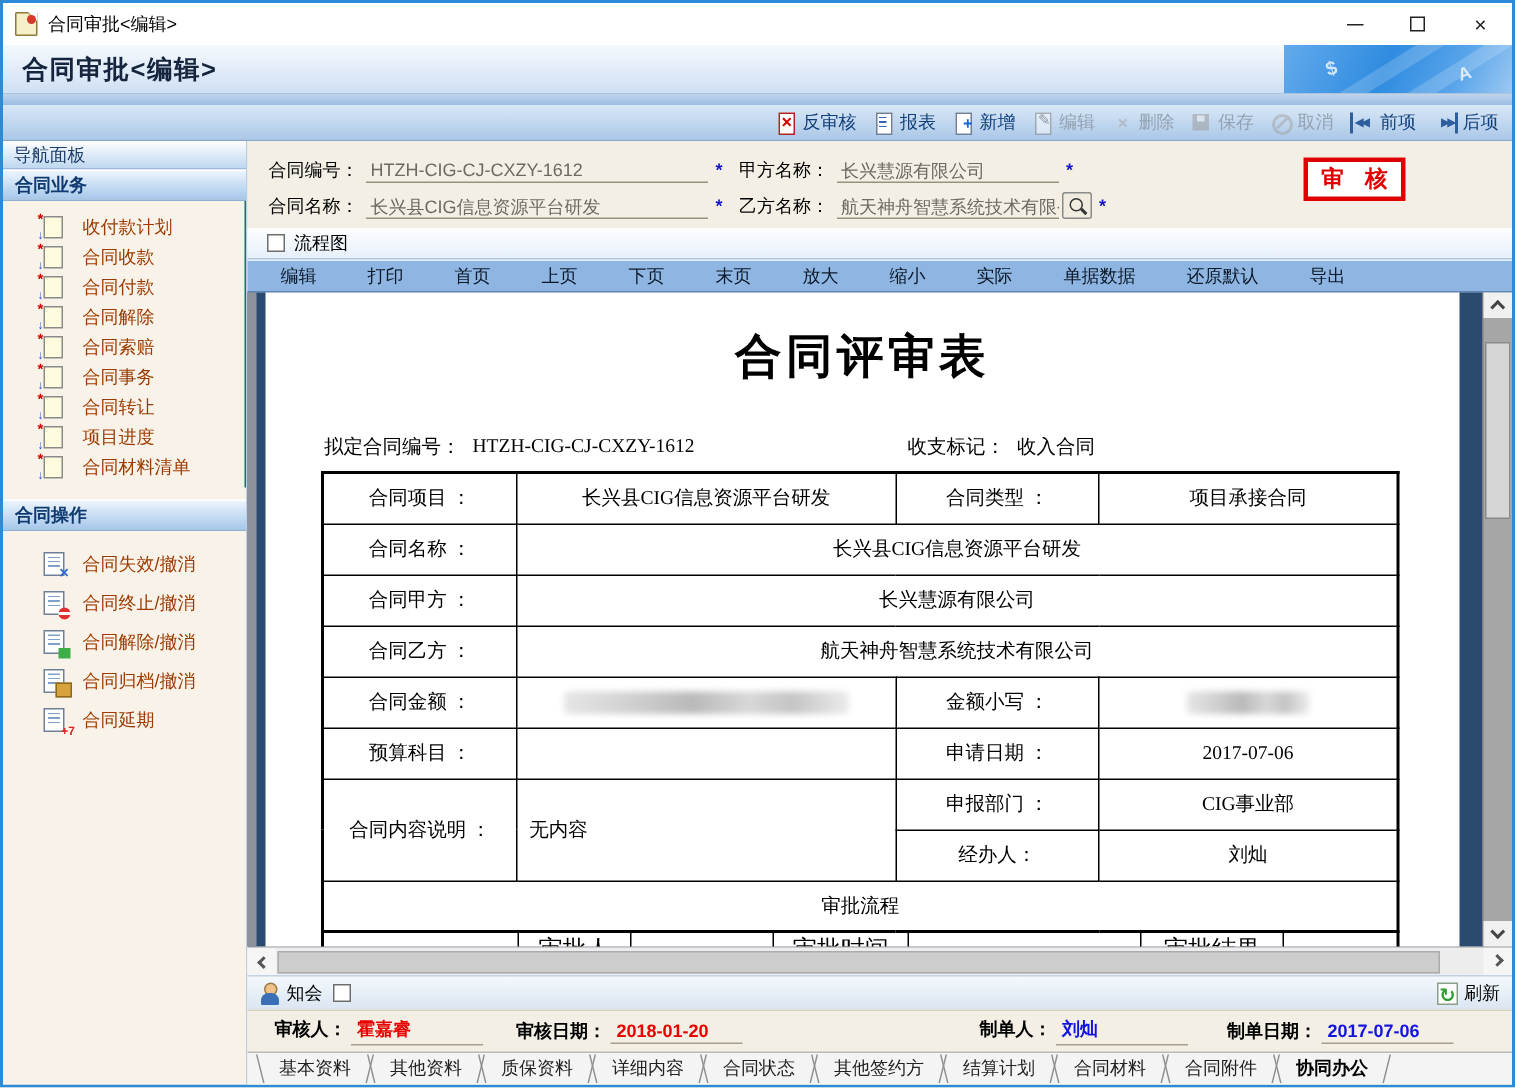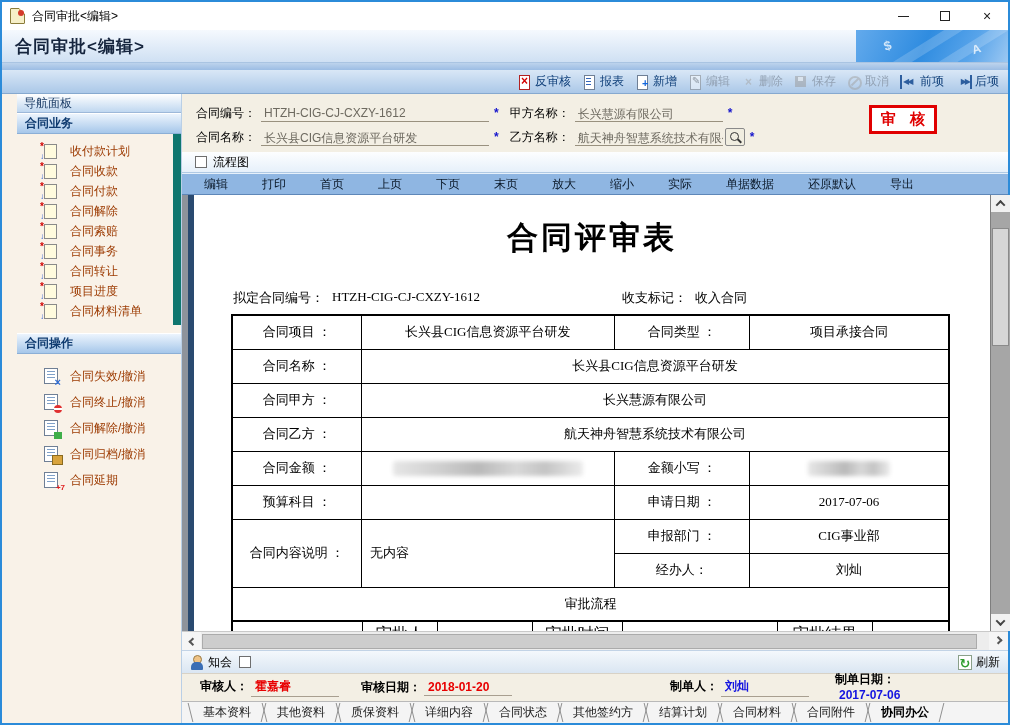--- a/index.html
+++ b/index.html
@@ -73,31 +73,31 @@
   .ic-cancel::after { content:""; position:absolute; left:3px; top:6px; width:10px; height:2px;
     background:#97A3B2; transform:rotate(-45deg); }
   .ic-arrows { color:#2D5E9E; font-size:8px; letter-spacing:-2px; line-height:14px; width:17px; }
   .ic-prev { border-left:2px solid #2D5E9E; padding-left:1px; }
   .ic-next { border-right:2px solid #2D5E9E; text-align:right; padding-right:1px; }
 
   
   .main { flex:1; display:flex; min-height:0; }
 
   
-  .sidebar { width:180px; flex:0 0 auto; background:#F9F2E8;
-    border-right:1px solid #B9CFE6; display:flex; flex-direction:column;padding-left:15px; }
+  .sidebar { width:163px; flex:0 0 auto; background:#F9F2E8;
+    border-right:1px solid #B9CFE6; display:flex; flex-direction:column; }
   .nav-title { height:19px; flex:0 0 auto; display:flex; align-items:center; padding-left:7px;
     background:linear-gradient(180deg,#FFFFFF 0%,#BFD7F0 100%);
     color:#1B3C66; border-bottom:1px solid #9DB8D9; }
   .sect-head { height:21px; flex:0 0 auto; display:flex; align-items:center; padding-left:8px;
     background:linear-gradient(180deg,#ECF4FD 0%,#A6C7EA 100%);
     font-weight:bold; color:#0F3B70; border-top:1px solid #FFFFFF;
     border-bottom:1px solid #8CAFD6; }
   .nav-list { padding:7px 0 4px 0; }
-  .nav-list.biz { border-right:8px solid #0f766e; }
+  .nav-list.biz { border-right:1px solid #0f766e; }
   .nav-item { height:20px; display:flex; align-items:center; padding-left:27px;
     color:#9C3A00; white-space:nowrap; }
   .nav-item.op { height:26px; }
   .docpage { width:13px; height:15px; position:relative; background:#FFFBDE;
     border:1px solid #8A8A8A; margin-right:13px; flex:0 0 auto; }
   .docpage::before { content:"*"; position:absolute; left:-5px; top:-4px; color:#D00000;
     font-weight:bold; font-size:10px; }
   .docpage::after { content:"↓"; position:absolute; left:-5px; bottom:-3px; color:#2255CC;
     font-size:8px; }
   .oppage { width:14px; height:16px; position:relative; background:#FFFFFF;
@@ -217,21 +217,21 @@
 
   
   .sign-row { height:28px; flex:0 0 auto; display:flex; align-items:center;
     background:#F3EFE4; border-top:1px solid #D8D2C6; }
   .sig { display:flex; align-items:baseline; white-space:nowrap; }
   .sig .lab { color:#000; font-weight:bold; margin-right:3px; }
   .sig .val { min-width:88px; border-bottom:1px solid #A89F90; padding:0 8px 1px 4px;
     font-weight:bold; }
   .val.red { color:#E80000; }
   .val.blue { color:#1414E0; }
-  .m1 { margin-left:18px; } .m2 { margin-left:22px; } .m3 { margin-left:158px; } .m4 { margin-left:26px;flex-direction:column; }
+  .m1 { margin-left:18px; } .m2 { margin-left:22px; } .m3 { margin-left:158px; } .m4 { margin-left:26px; }
 
   
   .tabbar { height:22px; flex:0 0 auto; display:flex; align-items:stretch; padding-left:8px;
     background:#F4F4F4; border-top:1px solid #B9B9B9; }
   .tab { position:relative; display:flex; align-items:center; padding:0 13px; color:#222;
     white-space:nowrap; }
   .tab::before { content:""; position:absolute; left:0; top:1px; bottom:1px; width:1px;
     background:#8F8F8F; transform:skewX(14deg); }
   .tab::after { content:""; position:absolute; right:0; top:1px; bottom:1px; width:1px;
     background:#8F8F8F; transform:skewX(-14deg); }

